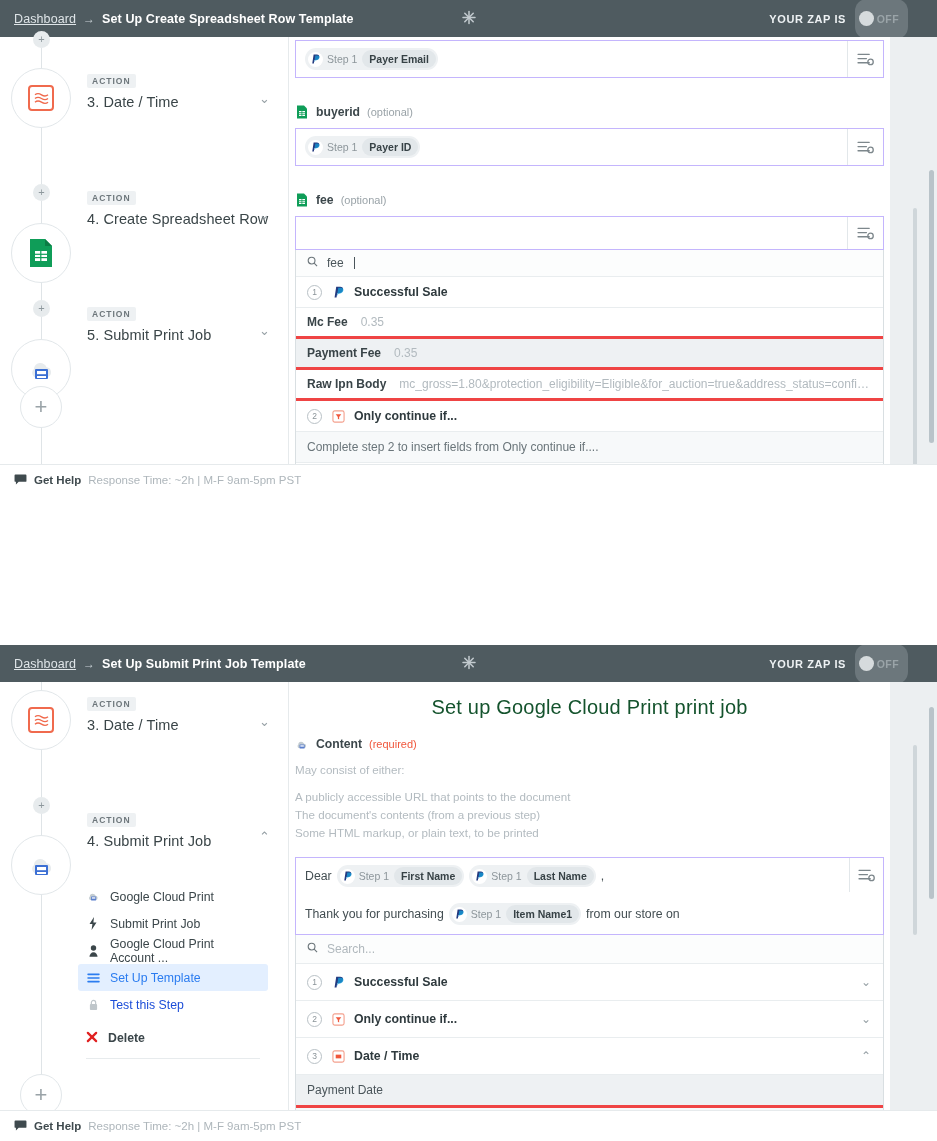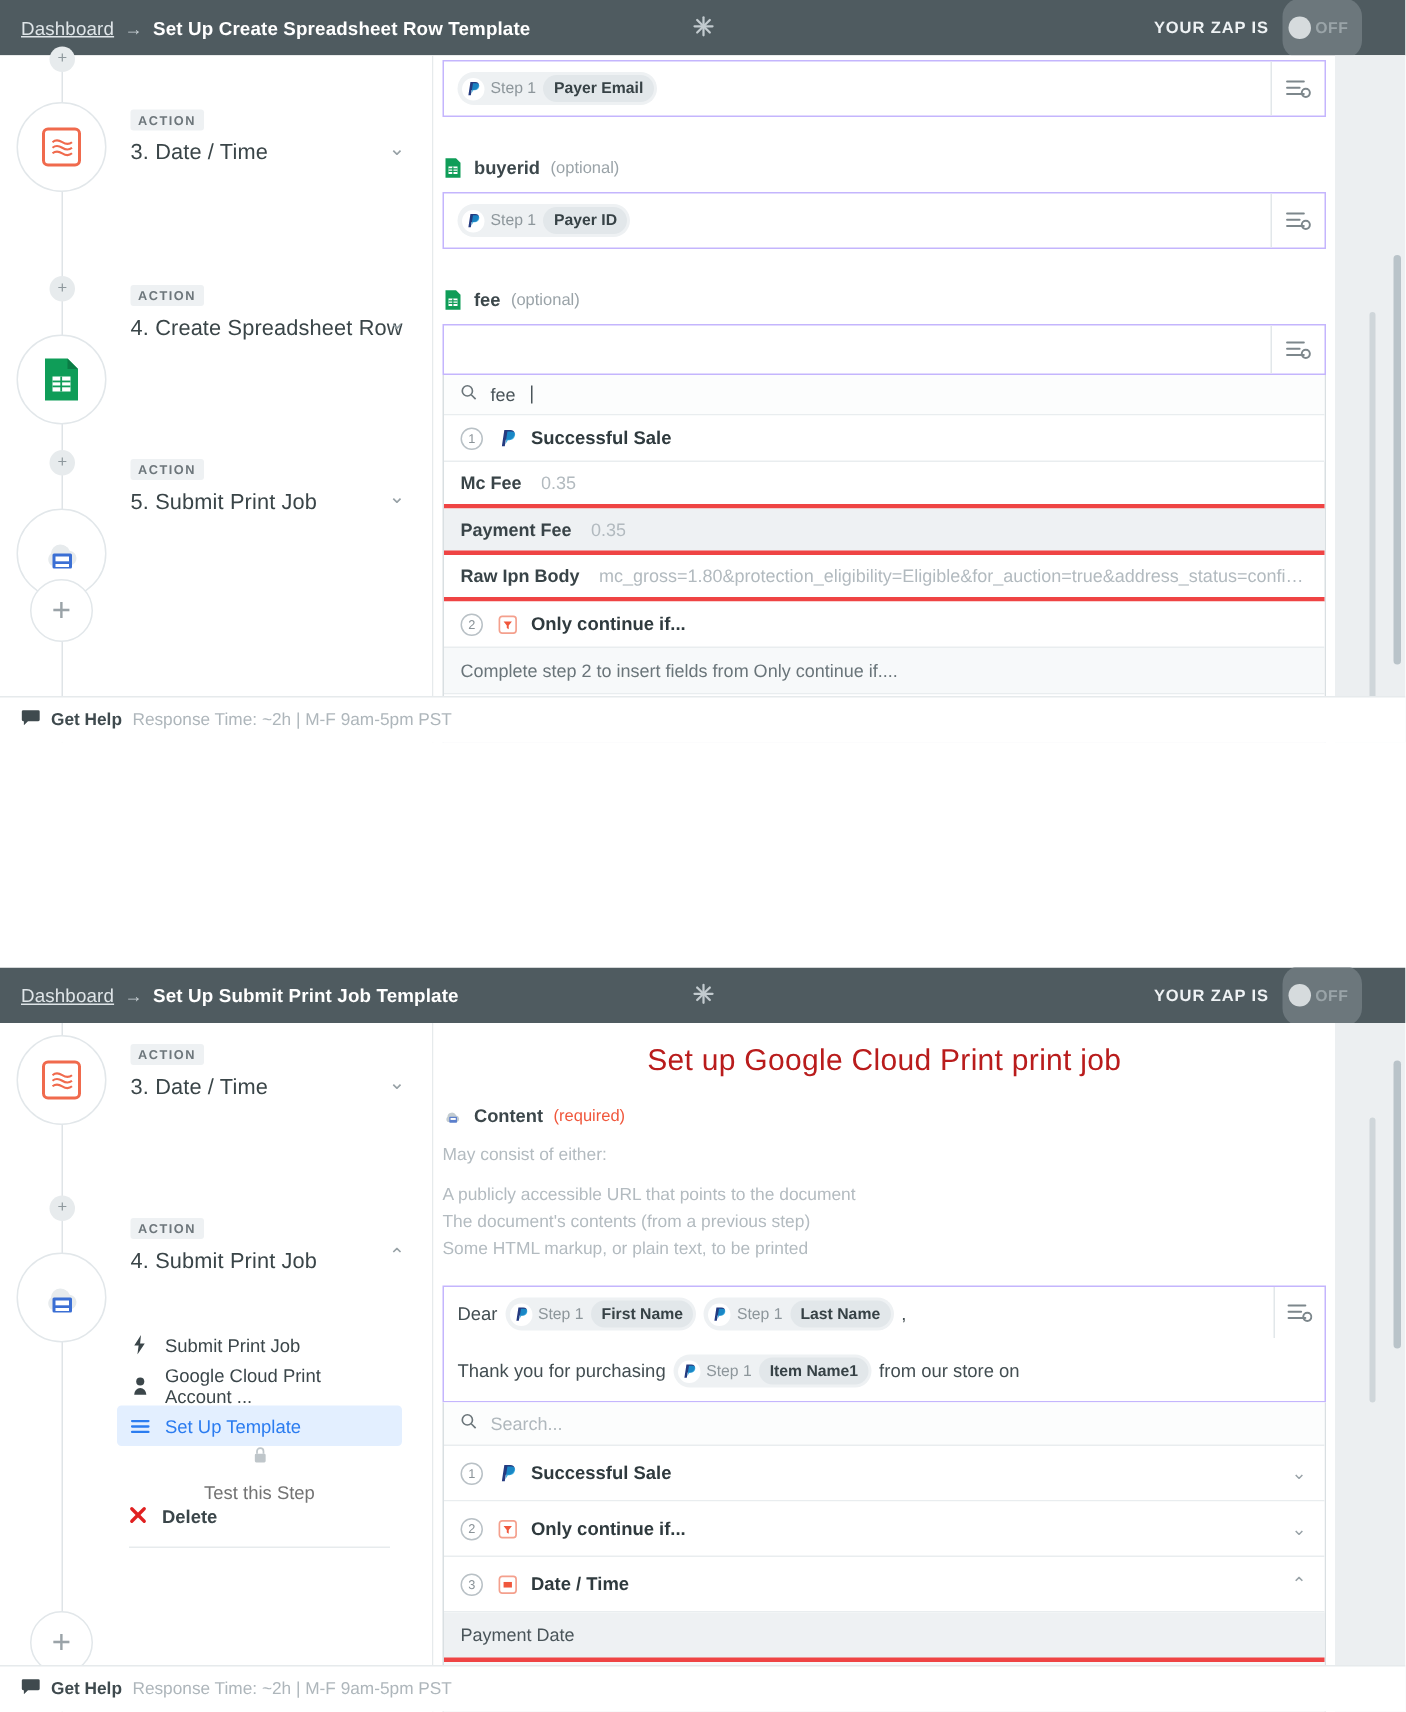--- a/index.html
+++ b/index.html
@@ -70,27 +70,27 @@
   .ico-gcp { width:32px; height:26px; position:relative; }
 
   
   .submenu { position:absolute; left:78px; width:190px; }
   .sub-item {
     display:flex; align-items:center; gap:10px; height:27px; padding:0 8px;
     font-size:12.3px; color:#3b464a; border-radius:3px;
   }
   .sub-item .si { width:14px; text-align:center; flex:0 0 14px; display:flex; justify-content:center; }
   .sub-item.active { background:#e3efff; color:#2b7cf0; }
-  .sub-item.disabled { color:#737373;flex-direction:column; }
+  .sub-item.disabled { color:#1d4ed8; }
   .sub-sep { height:1px; background:#e7ebed; margin:8px 8px 6px 8px; }
   .sub-del { display:flex; align-items:center; gap:10px; height:24px; padding:0 8px; font-size:12.3px; color:#3b464a; font-weight:600;}
 
   
   .content { position:absolute; left:6px; right:53px; top:0; }
-  .page-title { text-align:center; font-size:20px; color:#b91c1c; font-weight:400; padding:14px 0 18px; letter-spacing:.2px;}
+  .page-title { text-align:center; font-size:20px; color:#14532d; font-weight:400; padding:14px 0 18px; letter-spacing:.2px;}
   .field-label { display:flex; align-items:center; gap:7px; font-size:12.2px; color:#3c474b; font-weight:700; margin-bottom:9px;}
   .field-label .opt { font-weight:400; color:#9aa3a8; font-size:11px; }
   .field-label .req { font-weight:400; color:#f0573c; font-size:11px; }
   .helptext { font-size:11.6px; color:#b3bbc0; line-height:18px; }
   .helptext.block { margin:10px 0 0 0; }
 
   .inputbox {
     display:flex; border:1px solid #c4b5fd; background:#fff; min-height:34px; align-items:stretch;
   }
   .inputbox .ib-main { flex:1; padding:7px 9px; display:flex; flex-wrap:wrap; align-items:center; gap:5px; }
@@ -499,20 +499,30 @@
       </div>
       <div class="step-meta" style="top:127px;">
         <span class="tag-action">ACTION</span>
         <div class="step-title">4. Submit Print Job</div>
       </div>
       <div class="chev" style="top:147px;">⌃</div>
 
       <div class="submenu" style="top:201px;">
         <div class="sub-item">
           <span class="si">
+            <svg width="13" height="11" viewBox="0 0 14 12">
+                <path d="M3 6 a3 3 0 0 1 3-3 a3.6 3.6 0 0 1 3.3 2.1 a2.4 2.4 0 0 1 0.4 4.7 h-6.5 a2.4 2.4 0 0 1 -0.2 -3.8z" fill="#c3ccd1"></path>
+                <rect x="4.3" y="6" width="5.6" height="4.3" rx=".5" fill="#5b7fcc"></rect>
+                <rect x="5.2" y="6.9" width="3.8" height="1.4" fill="#fff"></rect>
+              </svg>
+          </span>
+          <span>Google Cloud Print</span>
+        </div>
+        <div class="sub-item">
+          <span class="si">
             <svg width="8" height="13" viewBox="0 0 8 13">
                 <path d="M5 0 L0.5 7 H3.4 L2.6 13 L7.5 5.6 H4.4z" fill="#3b464a"></path>
               </svg>
           </span>
           <span>Submit Print Job</span>
         </div>
         <div class="sub-item">
           <span class="si">
             <svg width="9" height="12" viewBox="0 0 10 13">
                 <circle cx="5" cy="3.2" r="3" fill="#3b464a"></circle>

